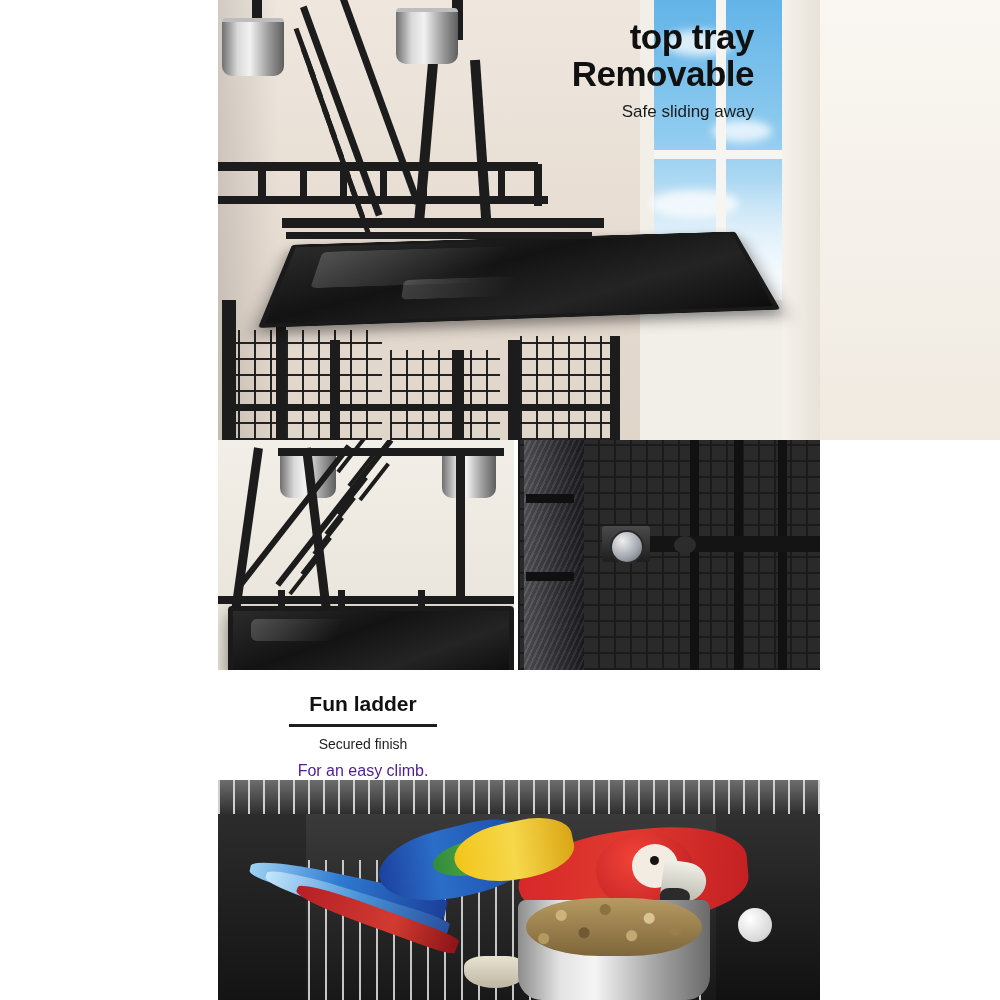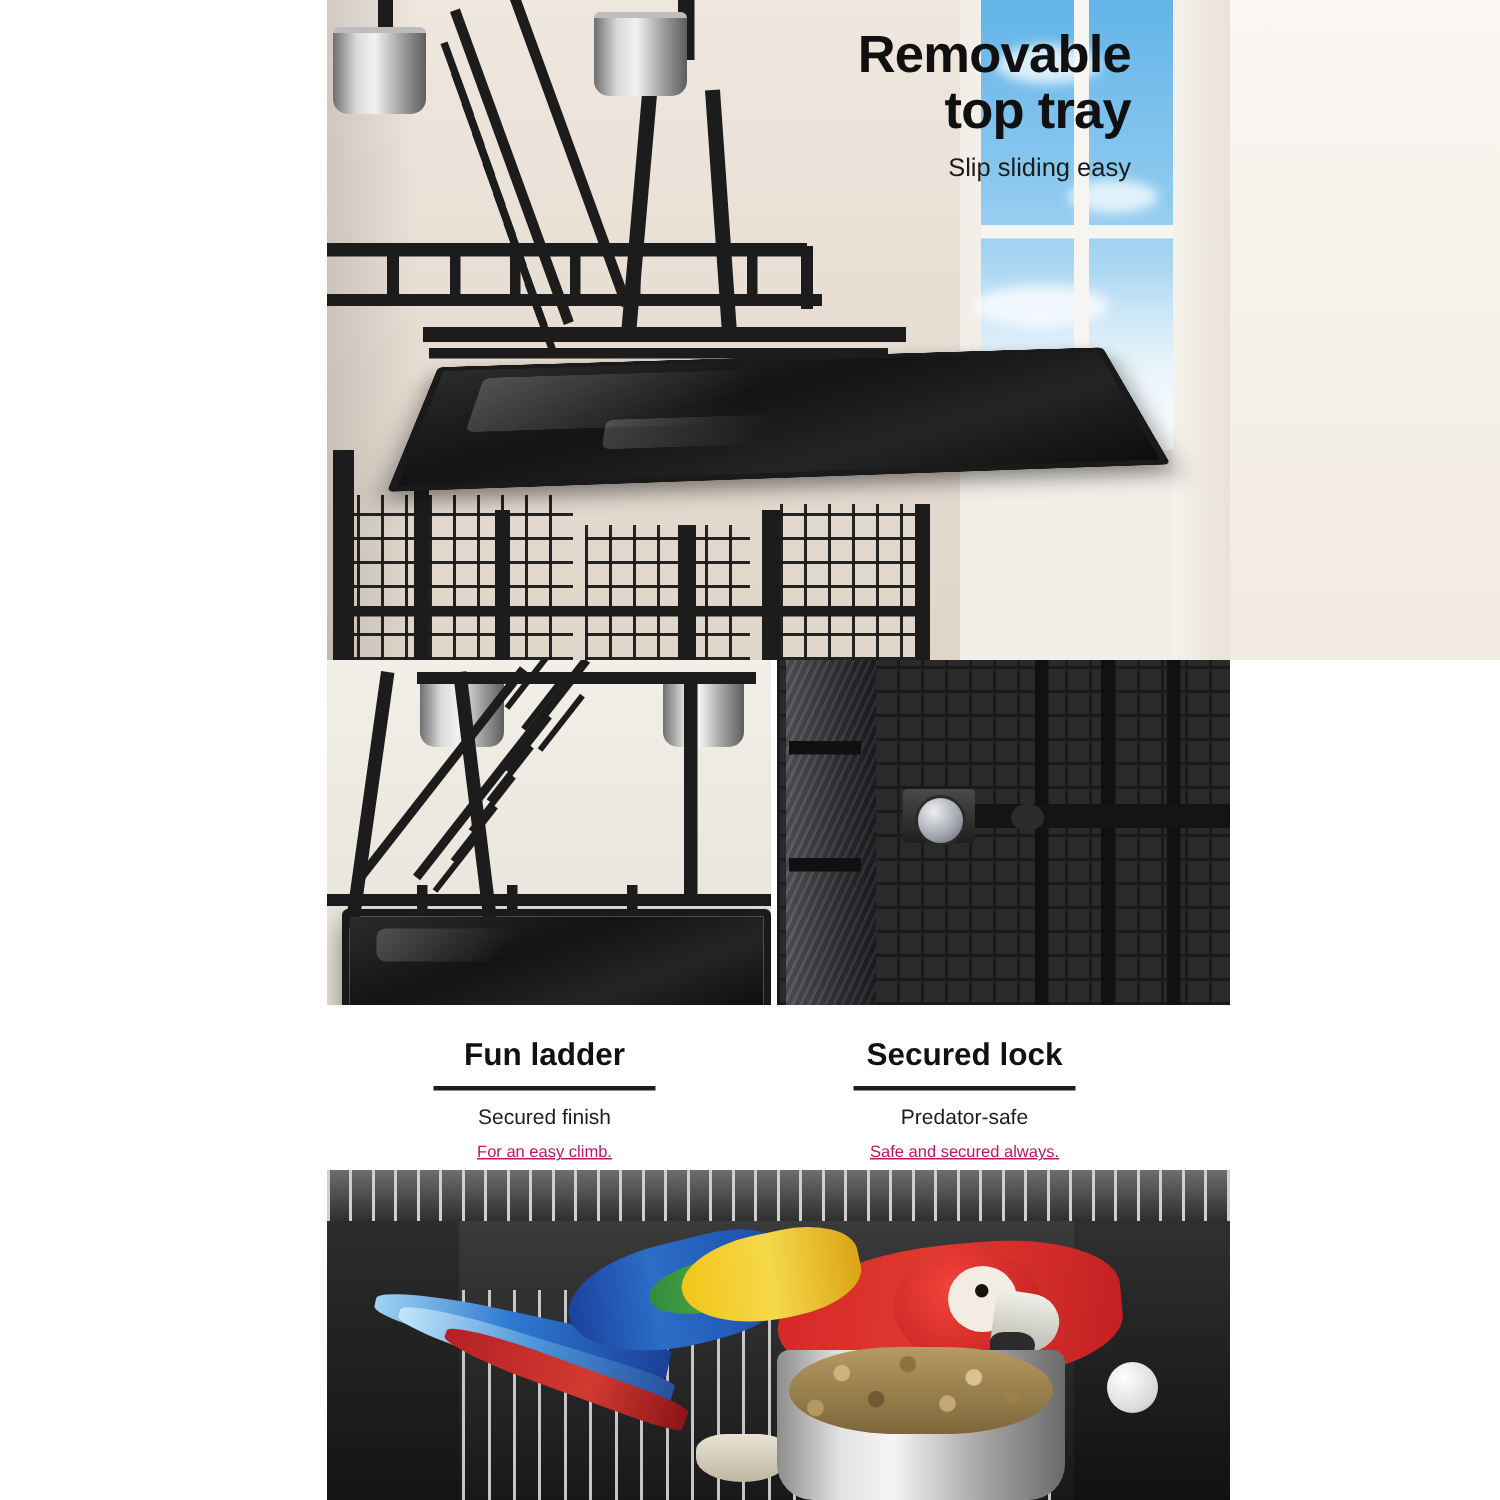--- a/index.html
+++ b/index.html
@@ -168,21 +168,21 @@
   .cap-title {
     font-size: 21px; font-weight: bold; color: #111; margin-top: 6px;
   }
   .cap-rule {
     width: 148px; height: 3px; background: #1d1d1d; margin: 8px auto 0 auto;
   }
   .cap-sub {
     font-size: 14px; color: #1d1d1d; margin-top: 9px;
   }
   .cap-desc {
-    font-size: 11px; color: #be185d; margin-top: 10px; text-decoration: underline;
+    font-size: 16px; color: #4c1d95; margin-top: 10px;
   }
 
   
   .panel-bottom {
     position: absolute; left: 218px; top: 780px; width: 602px; height: 220px;
     overflow: hidden;
     background: #1a1a1a;
   }
   .bottom-white-l { position: absolute; left: 0; top: 780px; width: 218px; height: 220px; background: #fff; }
   .bottom-white-r { position: absolute; left: 820px; top: 780px; width: 180px; height: 220px; background: #fff; }
@@ -360,23 +360,23 @@
     <div class="bar-h" style="left:222px; top:404px; width:396px; height:7px;"></div>
 
     <div class="tray" style="left:280px; top:210px; width:470px; height:120px; transform: perspective(620px) rotateX(52deg) rotate(-3deg);">
       <div class="tray-gloss" style="left:30px; top:10px; width:330px; height:60px;"></div>
       <div class="tray-gloss" style="left:120px; top:62px; width:190px; height:30px;"></div>
     </div>
     <div class="bar-h" style="left:282px; top:218px; width:322px; height:10px;"></div>
     <div class="bar-h" style="left:286px; top:232px; width:306px; height:7px;"></div>
 
     <div class="hero-text">
+      <div class="hero-title">top tray</div>
       <div class="hero-title">Removable</div>
-      <div class="hero-title">top tray</div>
-      <div class="hero-sub">Slip sliding easy</div>
+      <div class="hero-sub">Safe sliding away</div>
     </div>
   </div>
 
   <div class="panel-mid">
 
     <div class="mid-img mid-left">
       <div class="bowl" style="left:62px; top:12px; width:56px; height:42px;"></div>
       <div class="bowl" style="left:224px; top:10px; width:54px; height:44px;"></div>
       <div class="bar-h" style="left:60px; top:8px; width:226px; height:8px;"></div>
       <div class="bar-v" style="left:36px; top:8px; width:9px; height:172px; transform:rotate(8deg); transform-origin:top;"></div>
@@ -422,26 +422,20 @@
     <div class="white-left"></div>
     <div class="white-right"></div>
   </div>
 
   <div class="captions">
     <div class="caption-col cap-left">
       <div class="cap-title">Fun ladder</div>
       <div class="cap-rule"></div>
       <div class="cap-sub">Secured finish</div>
       <div class="cap-desc">For an easy climb.</div>
-    </div>
-    <div class="caption-col cap-right">
-      <div class="cap-title">Secured lock</div>
-      <div class="cap-rule"></div>
-      <div class="cap-sub">Predator-safe</div>
-      <div class="cap-desc">Safe and secured always.</div>
     </div>
   </div>
 
   <div class="bottom-white-l"></div>
   <div class="bottom-white-r"></div>
   <div class="panel-bottom">
     <div class="cage-wires"></div>
     <div class="panel-dark" style="left:0; top:34px; width:602px; height:186px;"></div>
     <div class="panel-dark" style="left:0; top:34px; width:88px; height:186px; background:linear-gradient(180deg,#2c2c2c,#141414);"></div>
     <div class="panel-dark" style="left:498px; top:34px; width:104px; height:186px; background:linear-gradient(180deg,#303030,#111);"></div>

